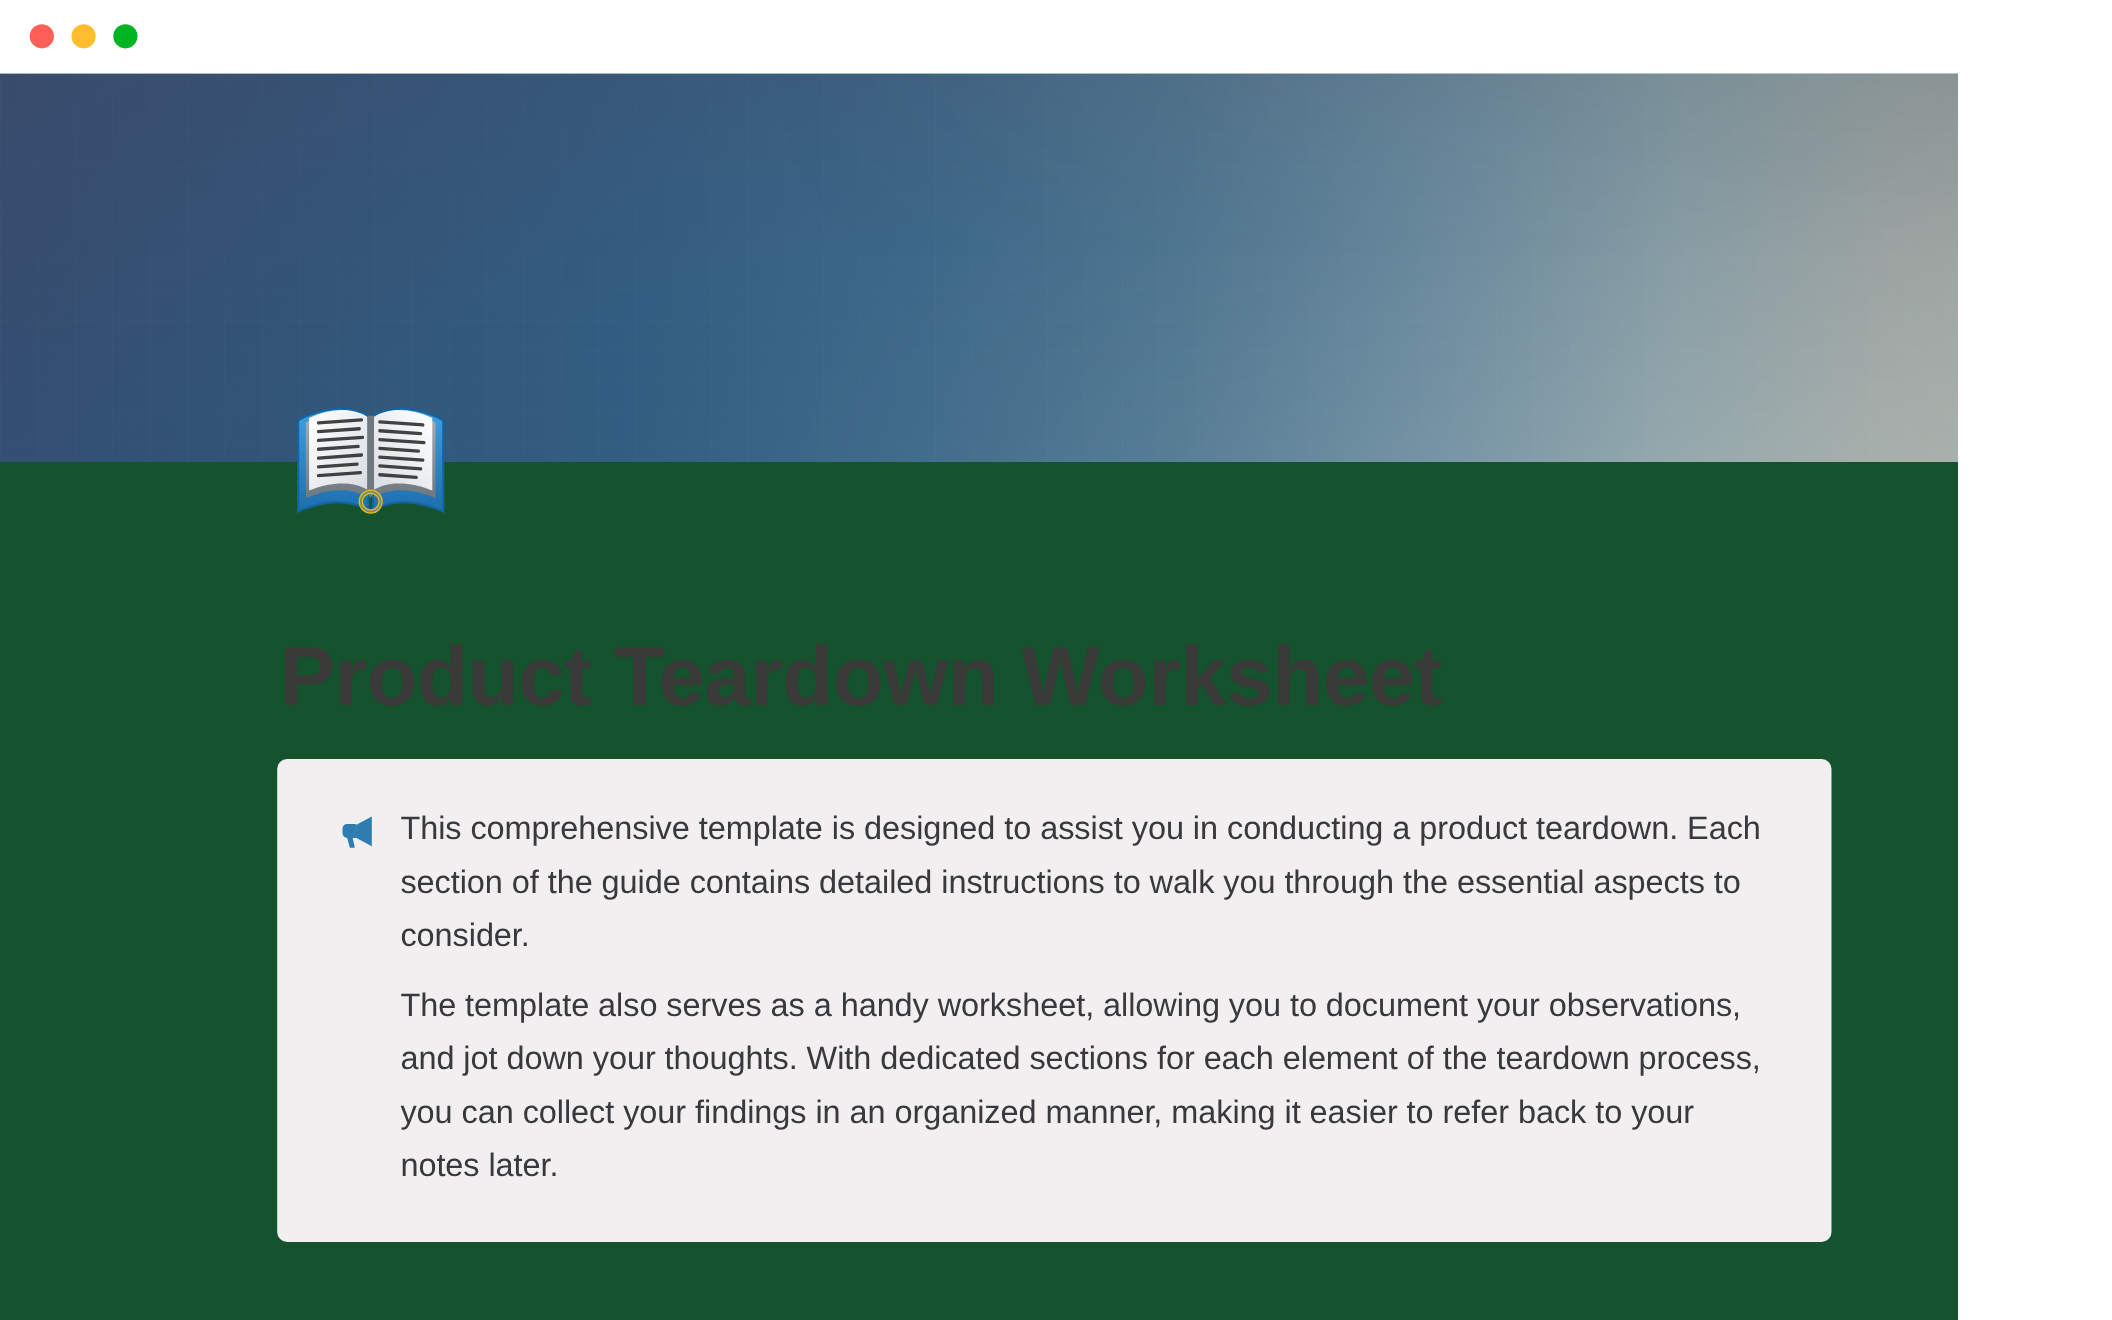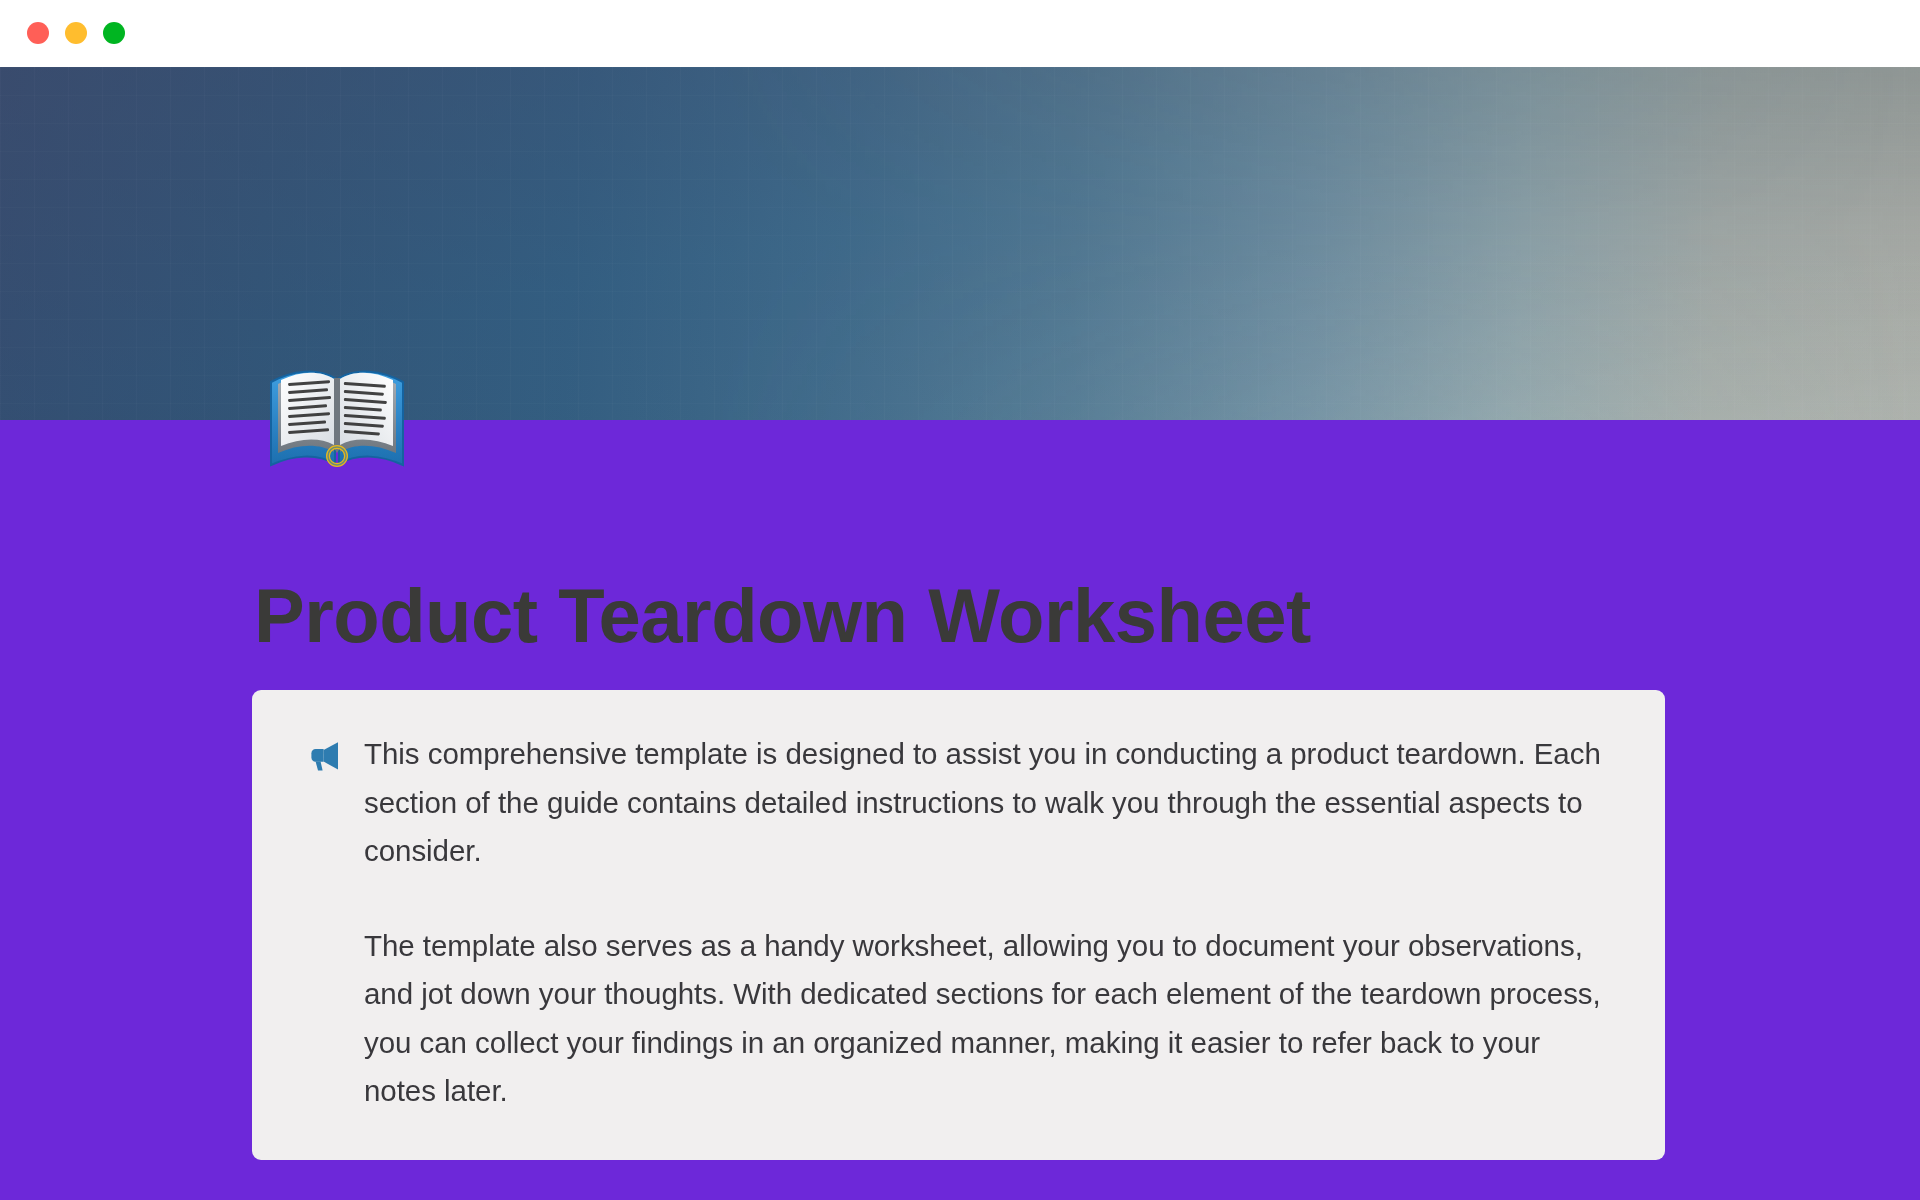--- a/index.html
+++ b/index.html
@@ -7,22 +7,22 @@
   html, body {
     width:1920px; height:1200px;
     background:#ffffff;
     font-family:"Liberation Sans", sans-serif;
     overflow:hidden;
   }
 
   
   .window {
     position:relative;
-    width:1920px; height:1200px;
-    background:#6d28d9;
+    width:1780px; height:1200px;
+    background:#14532d;
     overflow:hidden;
   }
   .titlebar {
     position:absolute; top:0; left:0;
     width:1920px; height:67px;
     background:#ffffff;
     display:flex; align-items:center;
   }
   .traffic-lights {
     display:flex; align-items:center;
@@ -140,21 +140,21 @@
     flex:1 1 auto;
     padding-top:0;
   }
   .callout-p {
     font-size:29.5px;
     line-height:48.5px;
     color:#39383C;
     letter-spacing:-0.05px;
     font-family:"Liberation Sans", sans-serif;
   }
-  .callout-p + .callout-p { margin-top:46px; }
+  .callout-p + .callout-p { margin-top:15px; }
 </style>
 </head>
 <body>
 
 <div class="window">
 
   <div class="titlebar">
     <div class="traffic-lights">
       <span class="light light-close"></span>
       <span class="light light-min"></span>

